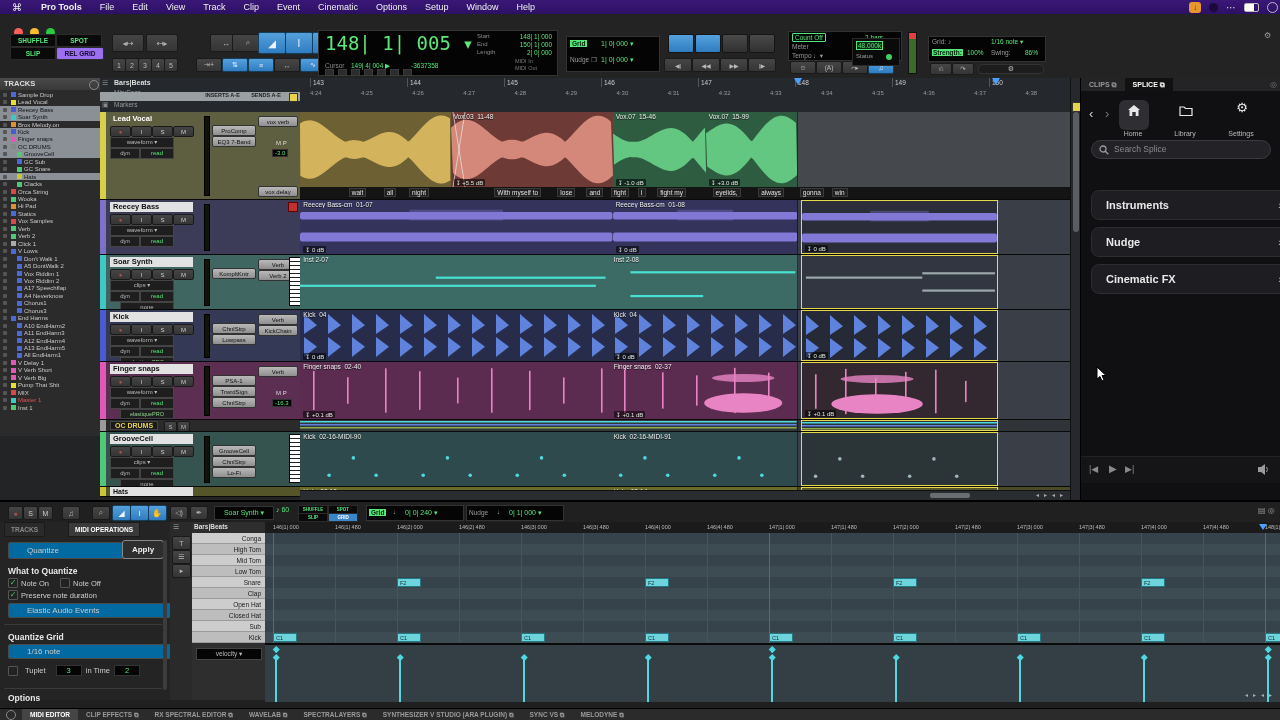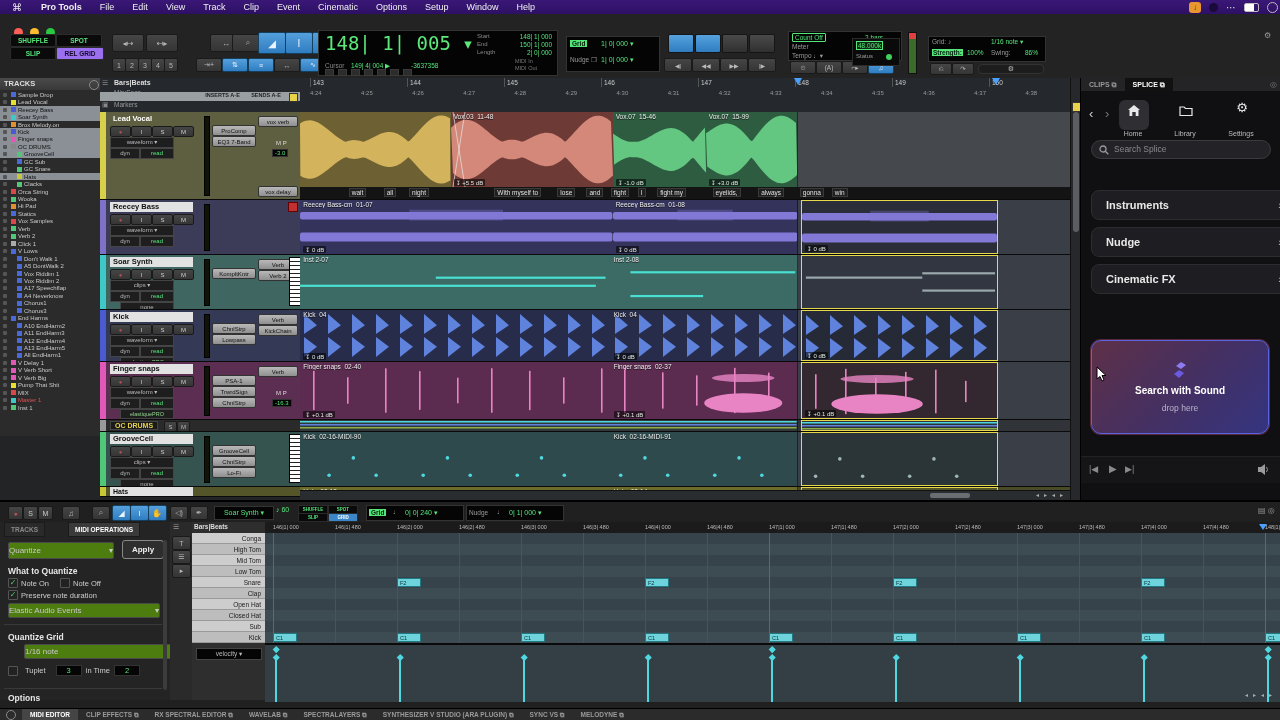--- a/index.html
+++ b/index.html
@@ -11,22 +11,22 @@
   .btn.blue{background:linear-gradient(#55a0dc,#2f7cc0);color:#eaf4ff;border-color:#14405e;}
   .clip-label{position:absolute;top:1px;left:3px;font-size:6.5px;color:#f0f0f0;text-shadow:0 1px 1px rgba(0,0,0,.8);white-space:nowrap;overflow:hidden;}
   .clip-gain{position:absolute;bottom:1px;left:3px;font-size:6px;color:#dfe8df;background:rgba(0,0,0,.55);padding:0 2px;border-radius:1px;white-space:nowrap;}
   .hdr-plug{background:linear-gradient(#b9b9b9,#8f8f8f);color:#111;border:1px solid #333;border-radius:2px;
             font-size:6px;display:flex;align-items:center;justify-content:center;white-space:nowrap;overflow:hidden;}
   .card{background:#1d1d22;border:1px solid #2c2c31;border-radius:8px;color:#e8e8e8;display:flex;align-items:center;
         justify-content:space-between;padding:0 14px;font-size:11px;font-weight:bold;}
   .chev{color:#bbb;font-size:11px;font-weight:normal;}
   .check{width:8px;height:8px;border:1px solid #555;background:#222;display:inline-block;border-radius:1px;
          font-size:8px;line-height:8px;text-align:center;color:#4acb6a;margin-right:3px;}
-  .dd{background:#4d7c0f;border:1px solid #4a4a4a;border-radius:2px;color:#c9c9c9;font-size:8px;
-      display:flex;align-items:center;justify-content:space-between;padding:0 0;}
+  .dd{background:#0369a1;border:1px solid #4a4a4a;border-radius:2px;color:#c9c9c9;font-size:8px;
+      display:flex;align-items:center;justify-content:space-between;padding:0 18px;}
   .seclbl{color:#e6e6e6;font-size:8.5px;font-weight:bold;}
   svg{display:block;}
 </style>
 </head>
 <body>
 <div id="app">
     <div class="abs" style="left: 0px; top: 0px; width: 1280px; height: 14px; background: linear-gradient(rgb(58, 24, 119), rgb(45, 16, 101)); display: flex; align-items: center; font-size: 9px; color: rgb(238, 238, 238); position: absolute;">
       <div class="abs" style="position: relative; margin: 0px 10px 0px 12px; font-size: 10px;">⌘</div>
       <div class="abs" style="position: relative; padding: 0px 9px; font-weight: bold;">Pro Tools</div>
       <div class="abs" style="position: relative; padding: 0px 9px; font-weight: normal;">File</div>
@@ -1023,30 +1023,20 @@
         <span class="chev">›</span>
       </div>
       <div class="abs card" style="left: 10px; top: 149px; width: 176px; height: 28px;">
         <span>Nudge</span>
         <span class="chev">›</span>
       </div>
       <div class="abs card" style="left: 10px; top: 186px; width: 176px; height: 28px;">
         <span>Cinematic FX</span>
         <span class="chev">›</span>
       </div>
-      <div class="abs" style="left: 10px; top: 262px; width: 176px; height: 92px; border-radius: 10px; background: linear-gradient(135deg, rgb(94, 48, 72) 0%, rgb(67, 48, 100) 55%, rgb(52, 52, 128) 100%); border: 1.5px solid rgb(90, 98, 224); box-shadow: rgba(230, 90, 140, 0.35) 0px 0px 0px 1px;">
-        <div class="abs" style="left: 80px; top: 20px;">
-          <svg width="16" height="18" viewBox="0 0 16 18">
-            <path d="M9 1 L14 4 L9 8 L4 5 Z" fill="#8f7bf0"></path>
-            <path d="M7 9 L12 12 L7 17 L2 13 Z" fill="#6a5ae0"></path>
-          </svg>
-        </div>
-        <div class="abs" style="left: 0px; top: 44px; width: 176px; text-align: center; font-size: 10px; font-weight: bold; color: rgb(255, 255, 255);">Search with Sound</div>
-        <div class="abs" style="left: 0px; top: 62px; width: 176px; text-align: center; font-size: 8.5px; color: rgb(185, 180, 200);">drop here</div>
-      </div>
       <div class="abs" style="left: 0px; top: 378px; width: 200px; height: 26px; background: rgb(21, 21, 23); border-top: 1px solid rgb(34, 34, 34);">
         <div class="abs" style="left: 8px; top: 7px; font-size: 9px; color: rgb(138, 138, 142);">|◀</div>
         <div class="abs" style="left: 28px; top: 6px; font-size: 10px; color: rgb(138, 138, 142);">▶</div>
         <div class="abs" style="left: 44px; top: 7px; font-size: 9px; color: rgb(138, 138, 142);">▶|</div>
         <div class="abs" style="left: 176px; top: 6px;">
           <svg width="13" height="13" viewBox="0 0 13 13">
             <path d="M1 4 h3 l4-3 v11 l-4-3 H1 Z" fill="#9a9a9e"></path>
             <path d="M9.5 4 q2 2.5 0 5" stroke="#9a9a9e" fill="none" stroke-width="1"></path>
           </svg>
         </div>
@@ -1107,21 +1097,21 @@
       <div class="abs" style="left: 8px; top: 68px; display: flex; align-items: center; font-size: 7.5px; color: rgb(204, 204, 204);">
         <span class="check" style="color: rgb(74, 203, 106);">✓</span>
         <span>Preserve note duration</span>
       </div>
       <div class="abs dd" style="left: 8px; top: 81px; width: 150px; height: 13px;">
         <span>Elastic Audio Events</span>
         <span>▾</span>
       </div>
       <div class="abs" style="left: 4px; top: 102px; width: 158px; height: 1px; background: rgb(58, 58, 58);"></div>
       <div class="abs seclbl" style="left: 8px; top: 110px;">Quantize Grid</div>
-      <div class="abs dd" style="left: 24px; top: 122px; width: 150px; height: 13px;">
+      <div class="abs dd" style="left: 8px; top: 122px; width: 150px; height: 13px;">
         <span>1/16 note</span>
         <span>▾</span>
       </div>
       <div class="abs" style="left: 8px; top: 142px; width: 158px; height: 13px; display: flex; align-items: center; font-size: 7.5px; color: rgb(204, 204, 204); gap: 4px;">
         <span class="check"></span>
         <span>Tuplet</span>
         <span style="background: rgb(5, 5, 5); border: 1px solid rgb(51, 51, 51); color: rgb(85, 230, 122); padding: 0px 10px; margin-left: 6px;">3</span>
         <span>in Time</span>
         <span style="background: rgb(5, 5, 5); border: 1px solid rgb(51, 51, 51); color: rgb(85, 230, 122); padding: 0px 10px;">2</span>
       </div>

